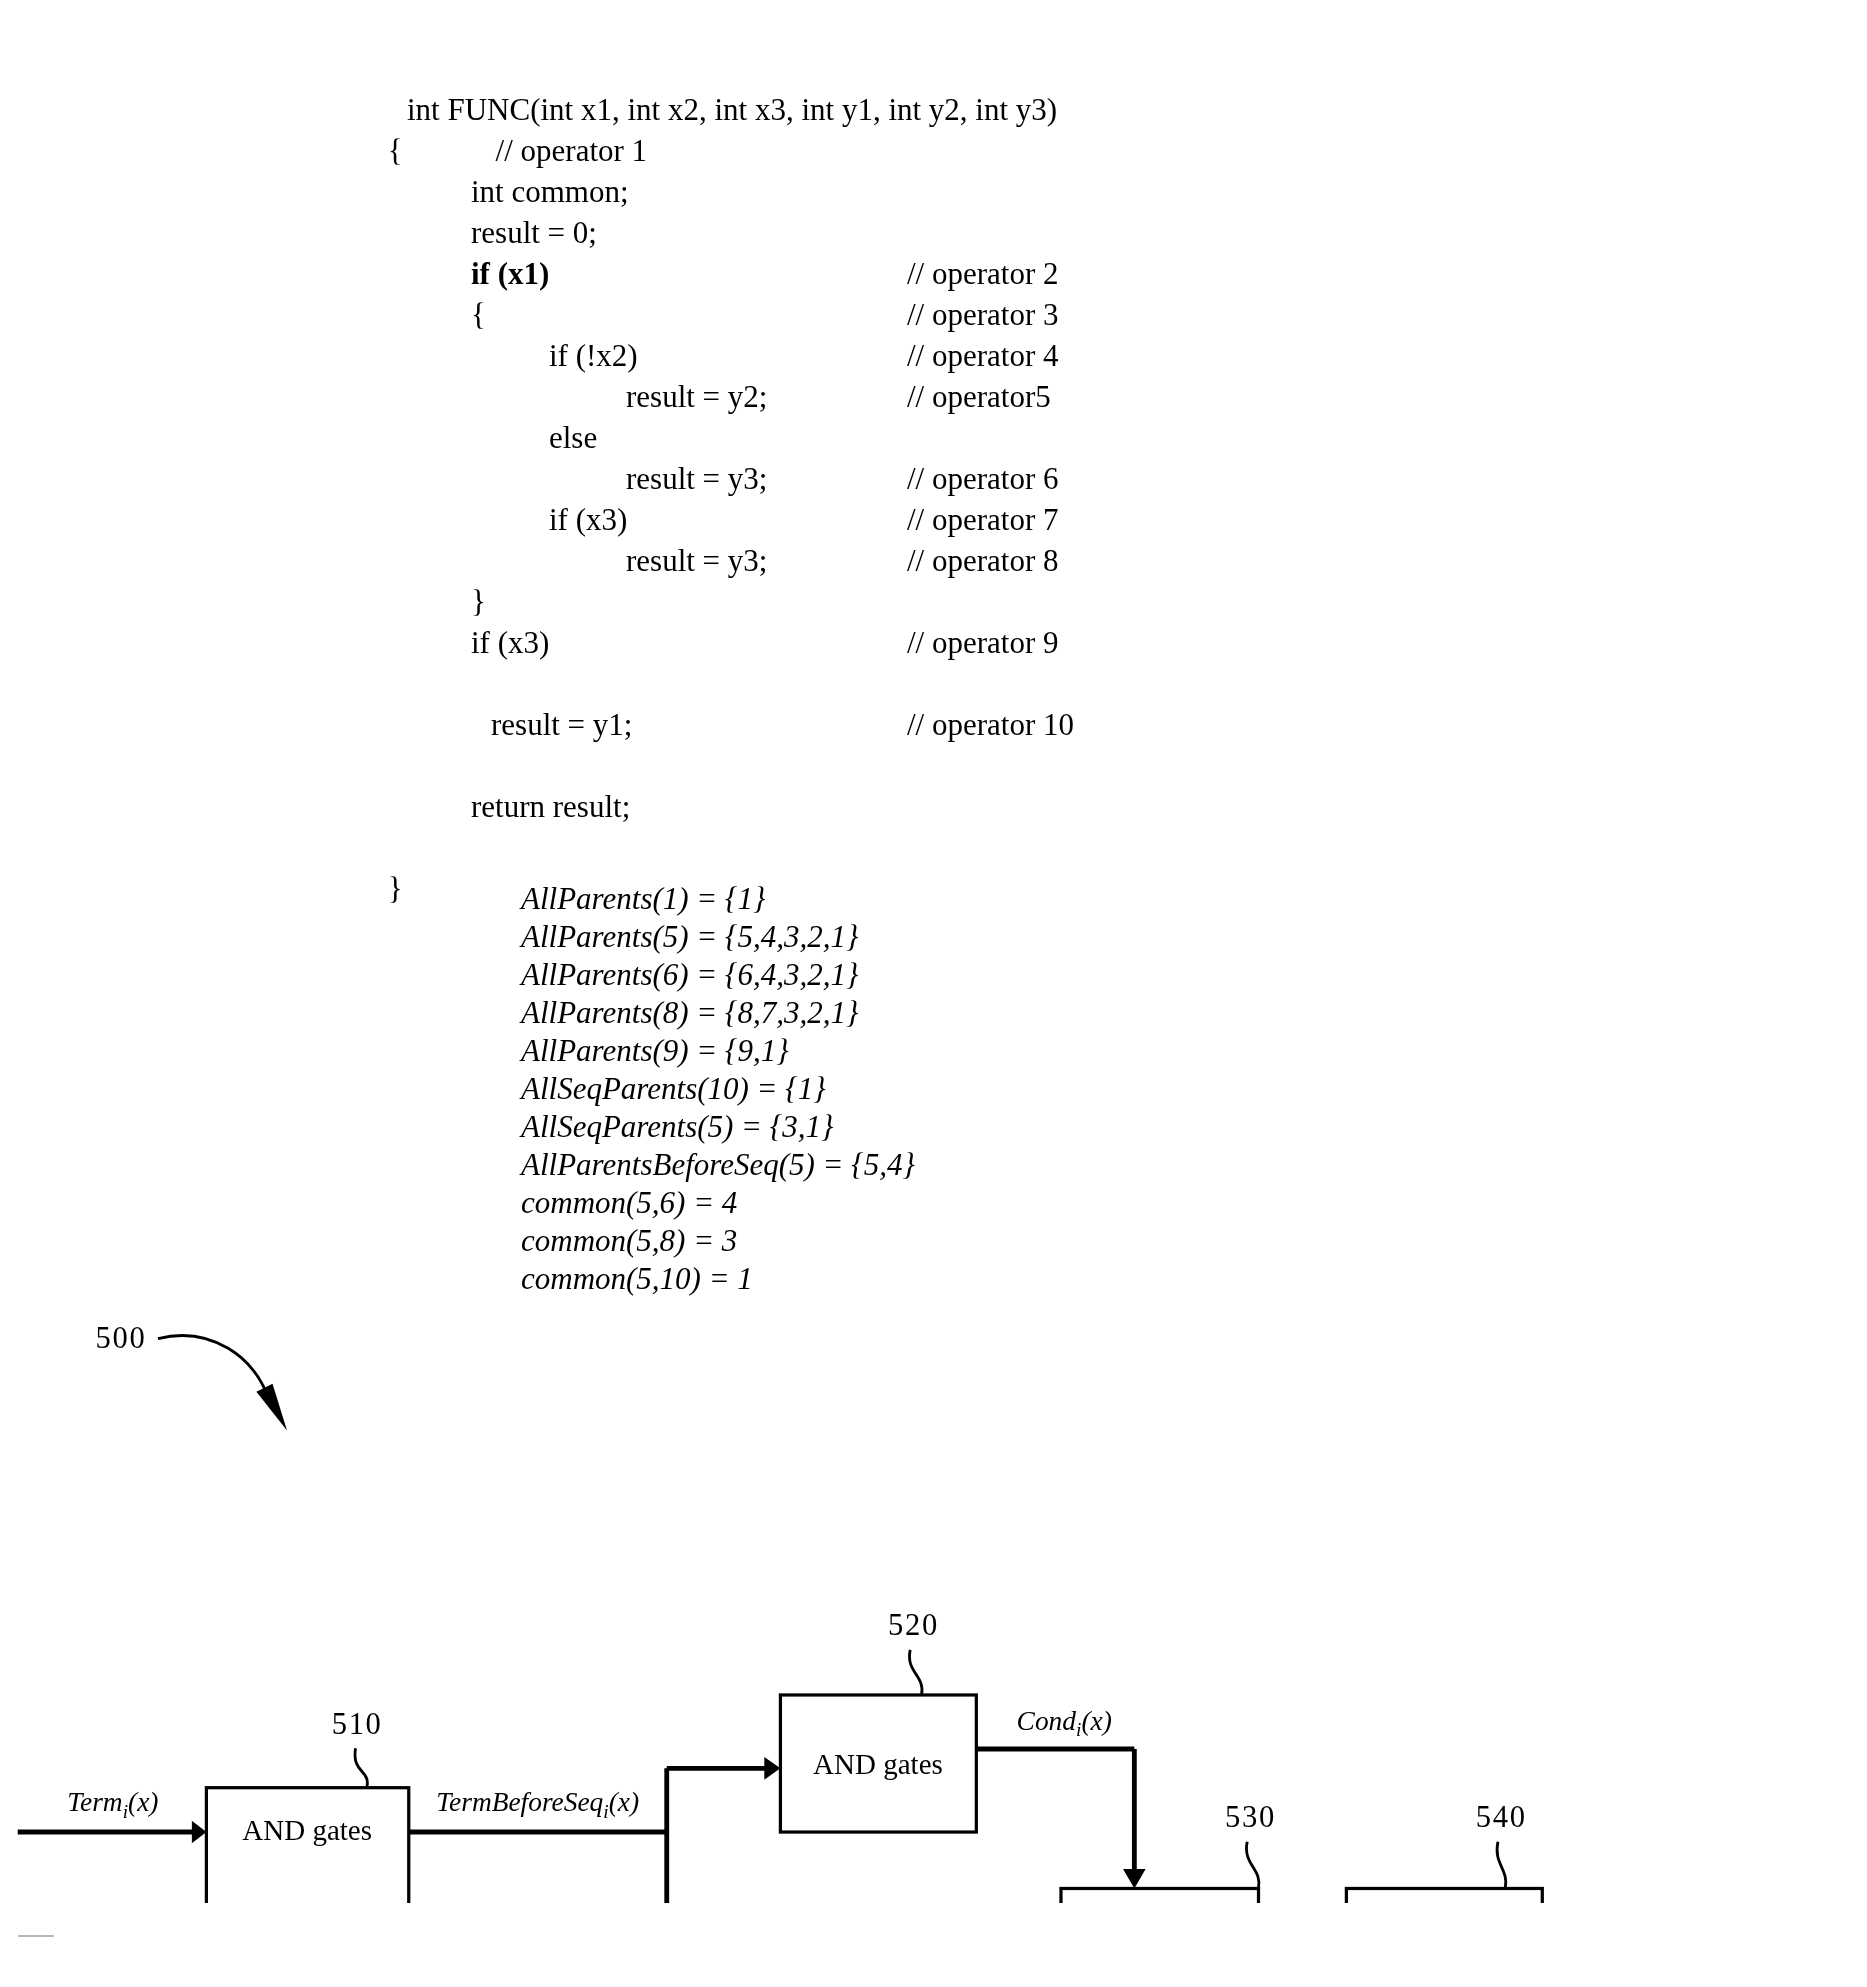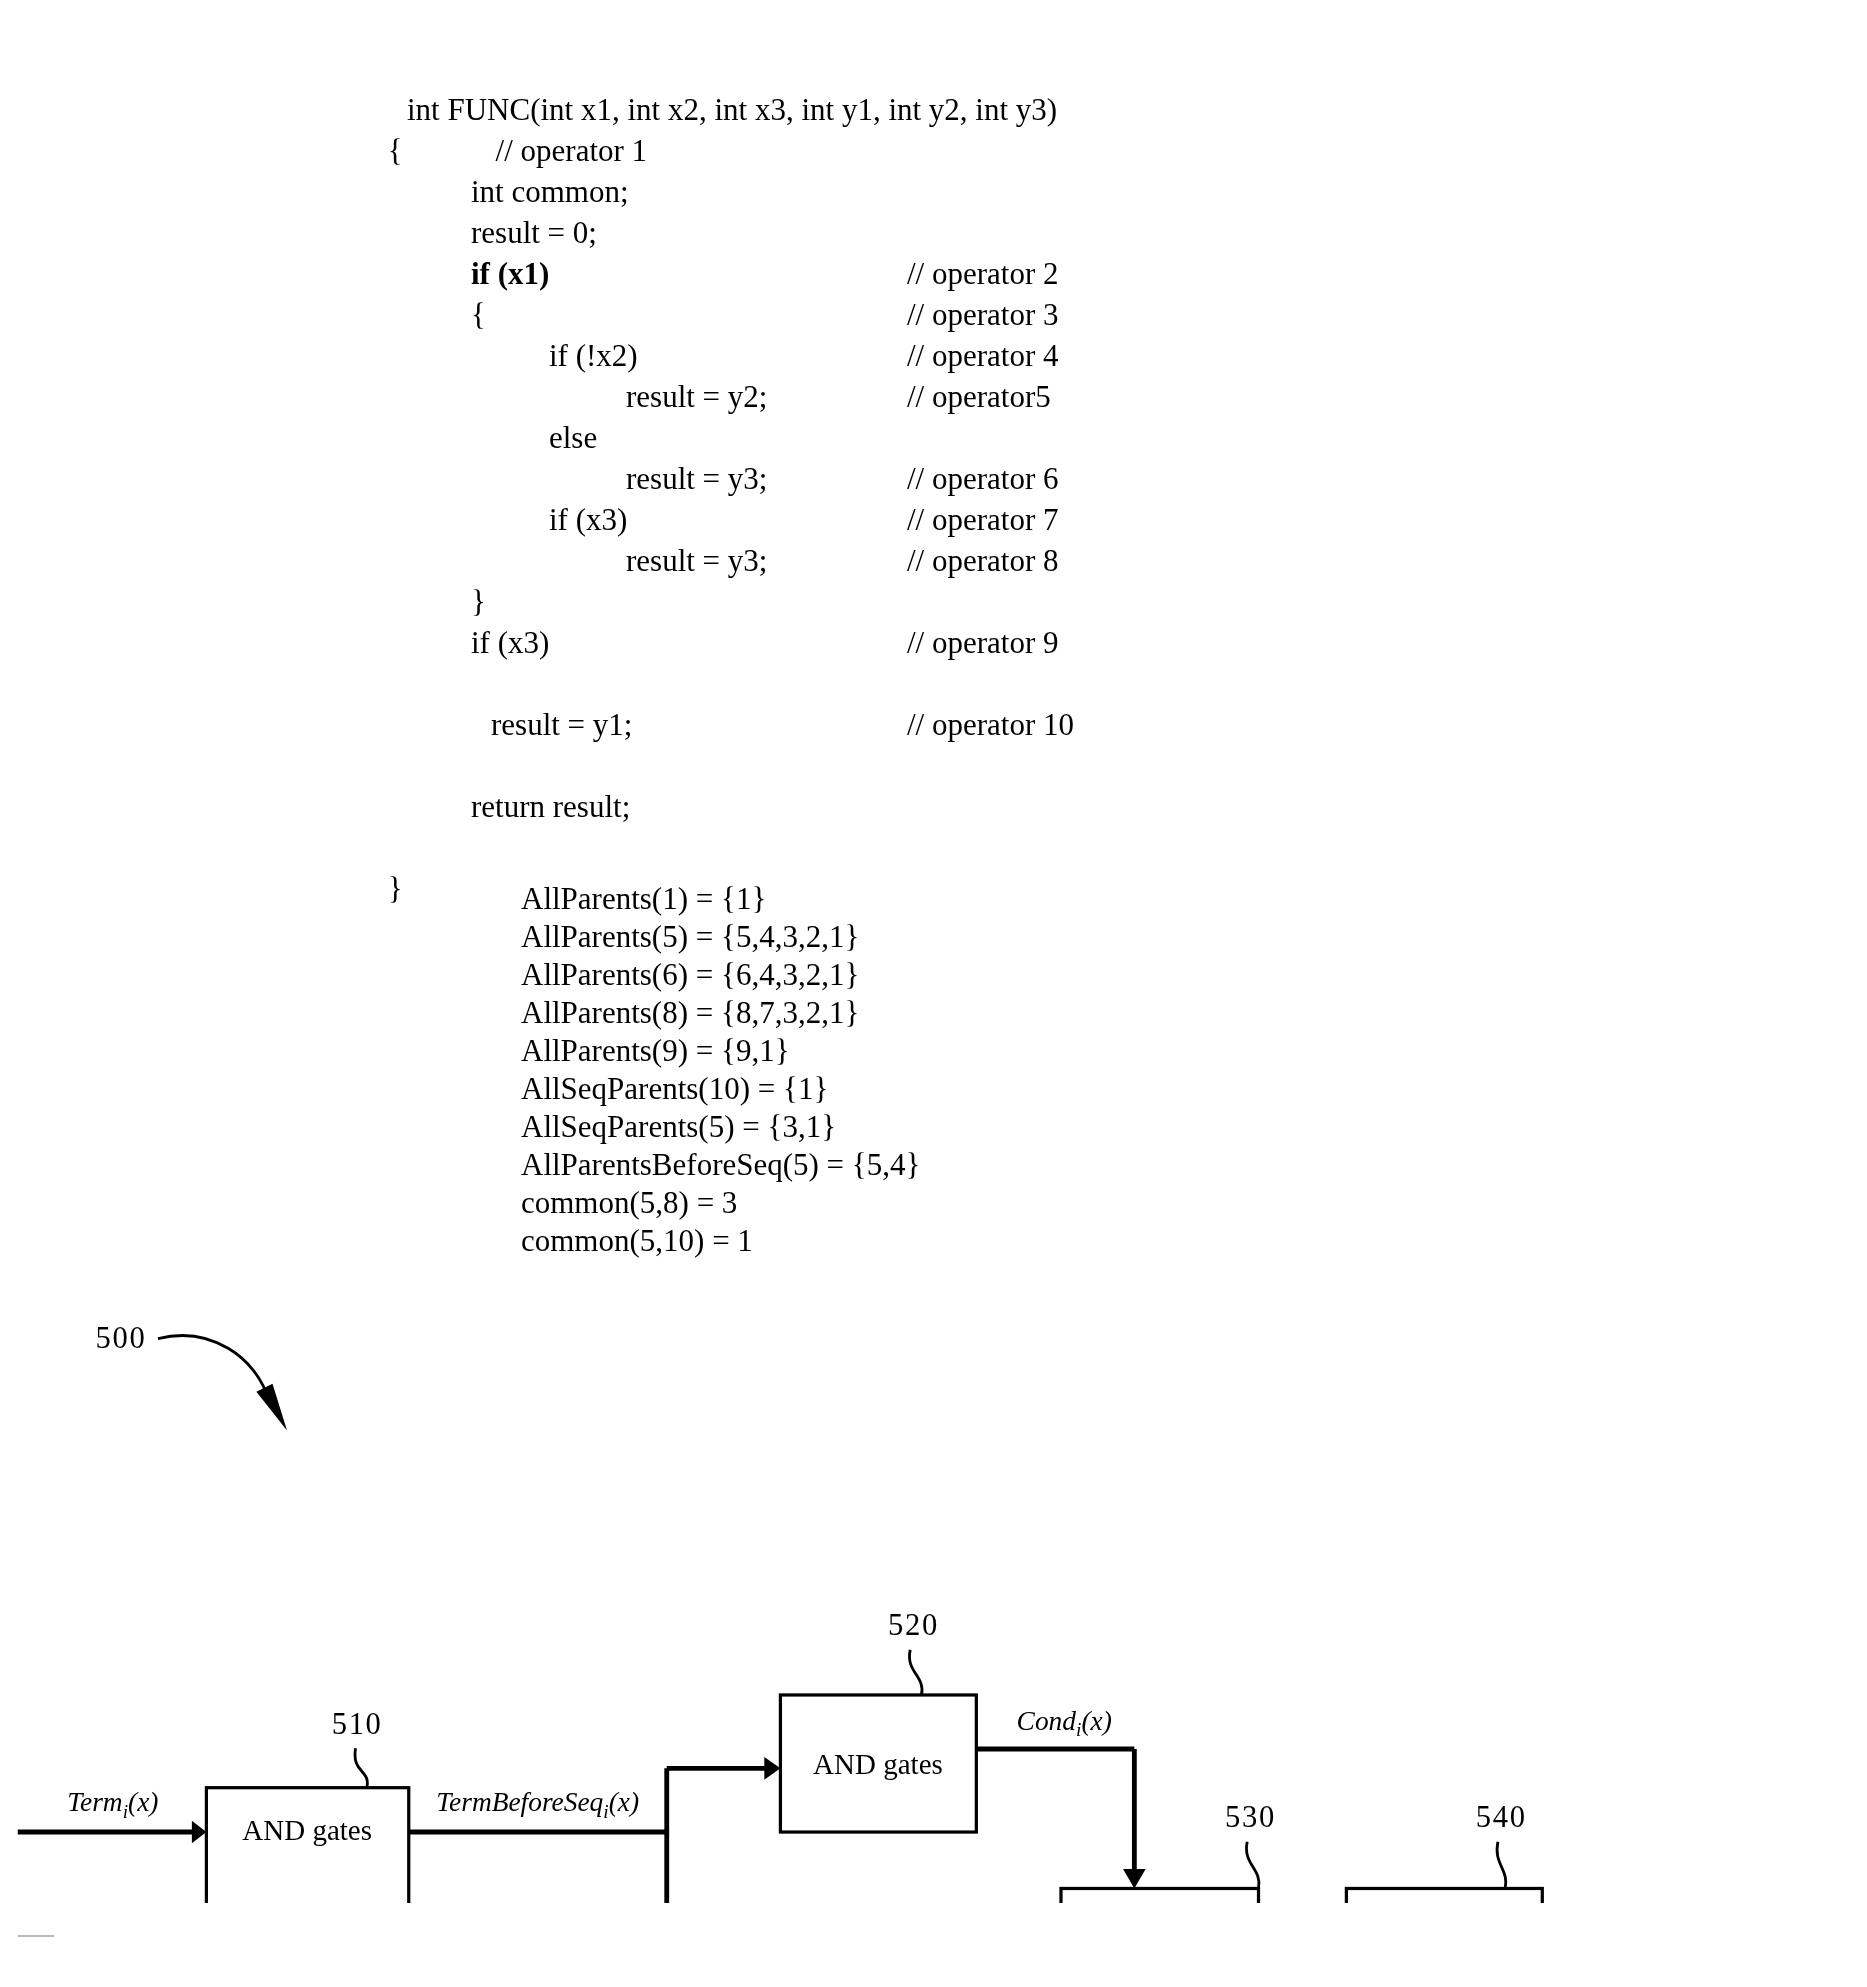--- a/index.html
+++ b/index.html
@@ -40,20 +40,21 @@
     white-space: pre;
   }
 
   
   #equations {
     position: absolute;
     left: 521px;
     top: 880px;
     font-size: 31px;
     line-height: 38px;
+    font-style: italic;
     font-family: "Liberation Serif", "DejaVu Serif", serif;
   }
   .eq-line { white-space: pre; height: 38px; }
 
   
   #diagram {
     position: absolute;
     left: 0;
     top: 1258px;
     width: 1868px;
@@ -139,20 +140,21 @@
 
 <div id="equations">
     <div class="eq-line">AllParents(1) = {1}</div>
     <div class="eq-line">AllParents(5) = {5,4,3,2,1}</div>
     <div class="eq-line">AllParents(6) = {6,4,3,2,1}</div>
     <div class="eq-line">AllParents(8) = {8,7,3,2,1}</div>
     <div class="eq-line">AllParents(9) = {9,1}</div>
     <div class="eq-line">AllSeqParents(10) = {1}</div>
     <div class="eq-line">AllSeqParents(5) = {3,1}</div>
     <div class="eq-line">AllParentsBeforeSeq(5) = {5,4}</div>
+    <div class="eq-line">common(5,6) = 4</div>
     <div class="eq-line">common(5,8) = 3</div>
     <div class="eq-line">common(5,10) = 1</div>
   </div>
 
 <div id="diagram">
   <svg width="1868" height="645" viewBox="0 0 2317 800" xmlns="http://www.w3.org/2000/svg">
 
     <text class="dg-ref" x="150" y="112">
       <tspan>500</tspan>
     </text>

